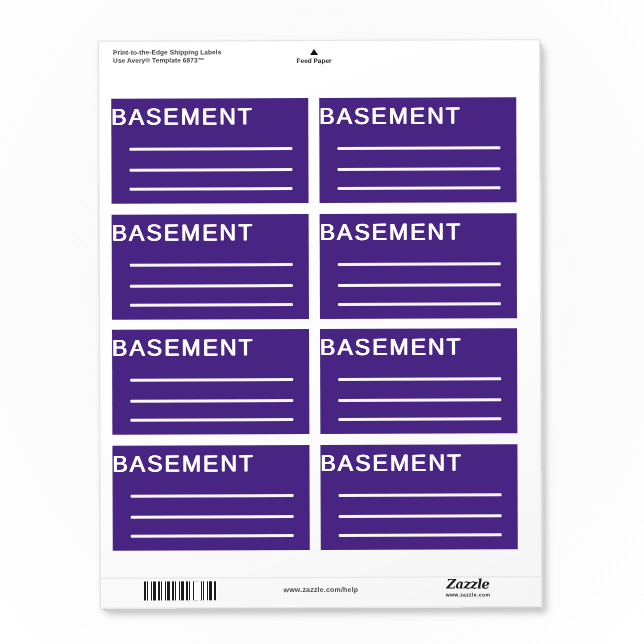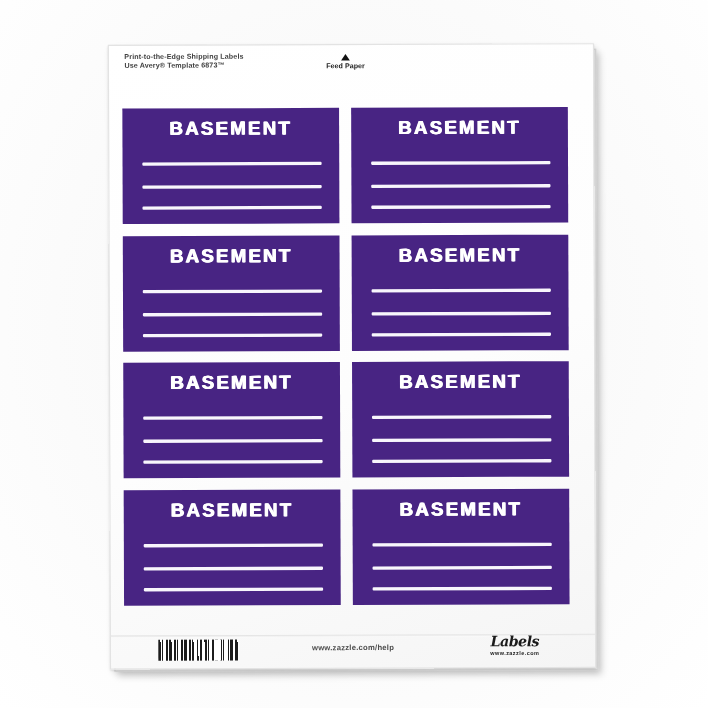--- a/index.html
+++ b/index.html
@@ -44,22 +44,22 @@
   .labels-grid{
     position:absolute;left:12px;top:57px;
     display:grid;grid-template-columns:197px 197px;
     grid-auto-rows:105px;column-gap:11px;row-gap:10.5px;
   }
   .label{
     position:relative;background:#482483;overflow:hidden;
   }
   .label-title{
     position:absolute;left:0;right:0;top:7px;
-    text-align:center;color:#ffffff;
-    font-size:17px;line-height:23px;font-weight:bold;letter-spacing:2px;
+    color:#ffffff;
+    font-size:23px;line-height:23px;font-weight:normal;letter-spacing:2px;
     text-shadow:0.5px 0 0 #ffffff,-0.5px 0 0 #ffffff;
   }
   .write-line{
     position:absolute;left:9%;right:8%;height:3px;background:#f8f6fc;border-radius:1px;
   }
   .write-line.l1{top:49px;}
   .write-line.l2{top:70px;}
   .write-line.l3{top:89px;}
 
   
@@ -170,19 +170,19 @@
         </div>
       </div>
 
       <div class="crease"></div>
 
       <div class="barcode"></div>
 
       <div class="help-url">www.zazzle.com/help</div>
 
       <div class="logo">
-        <div class="logo-wordmark">Labels</div>
+        <div class="logo-wordmark">Zazzle</div>
         <div class="logo-tagline">www.zazzle.com</div>
       </div>
 
     </div>
   </div>
 </div>
 
 </body></html>

